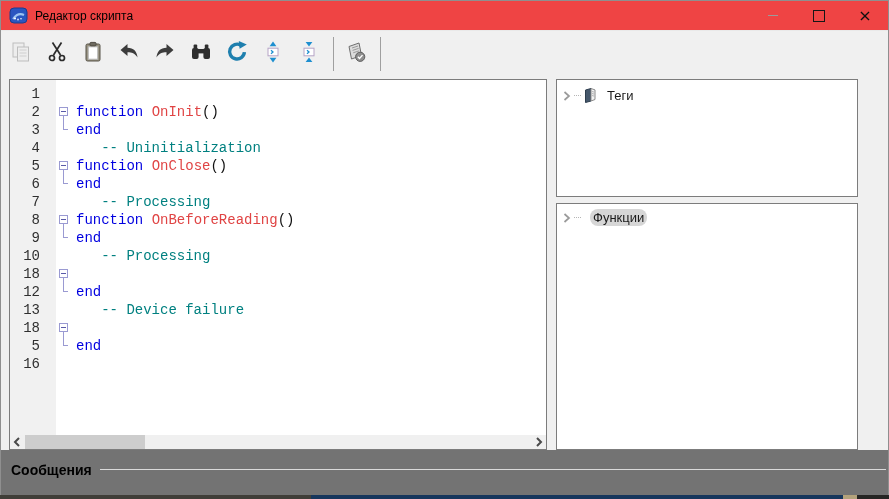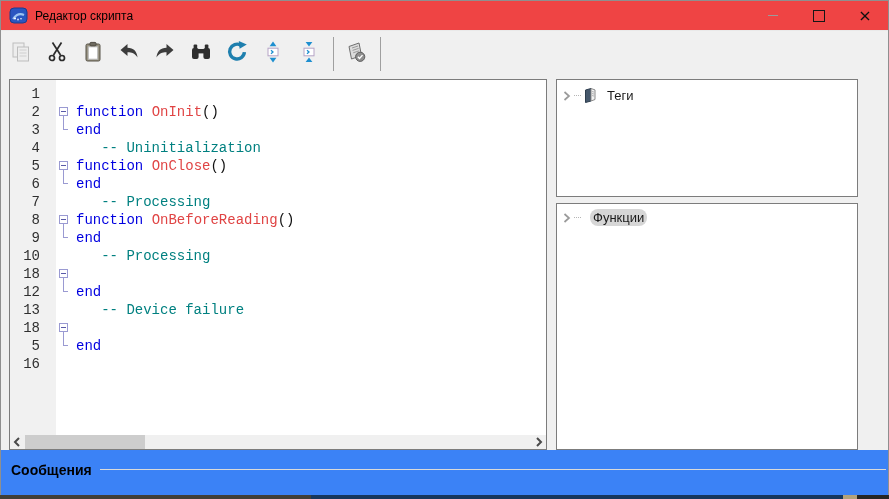--- a/index.html
+++ b/index.html
@@ -76,21 +76,21 @@
   .tree-row{height:21px;display:flex;align-items:center;padding-left:6px;font-size:13px;color:#1a1a1a;}
   .tree-chevron{width:10px;height:12px;flex:0 0 auto;display:flex;align-items:center;}
   .tree-dots{width:7px;border-top:1px dotted #b5b5b5;margin:0 1px;flex:0 0 auto;}
   .tree-icon{width:16px;height:16px;margin-right:6px;flex:0 0 auto;}
   .tree-label{white-space:nowrap;padding:1px 3px;}
   .tree-label.selected{background:#d6d6d6;}
   .tree-row.noicon .tree-label{margin-left:8px;border-radius:8px;}
   
   .messages{
     position:absolute;left:0;top:449px;width:887px;height:45px;
-    background:#3b82f6;display:flex;align-items:center;padding:0 2px 0 10px;box-sizing:border-box;
+    background:#737373;display:flex;align-items:center;padding:0 2px 0 10px;box-sizing:border-box;
   }
   .messages-inner{display:flex;align-items:center;width:100%;margin-top:-6px;}
   .messages-title{font-size:14px;font-weight:bold;color:#000;white-space:nowrap;}
   .messages-rule{flex:1;height:1px;background:#dadada;margin-left:8px;}
 </style>
 </head>
 <body>
 
 <div class="window">
 

